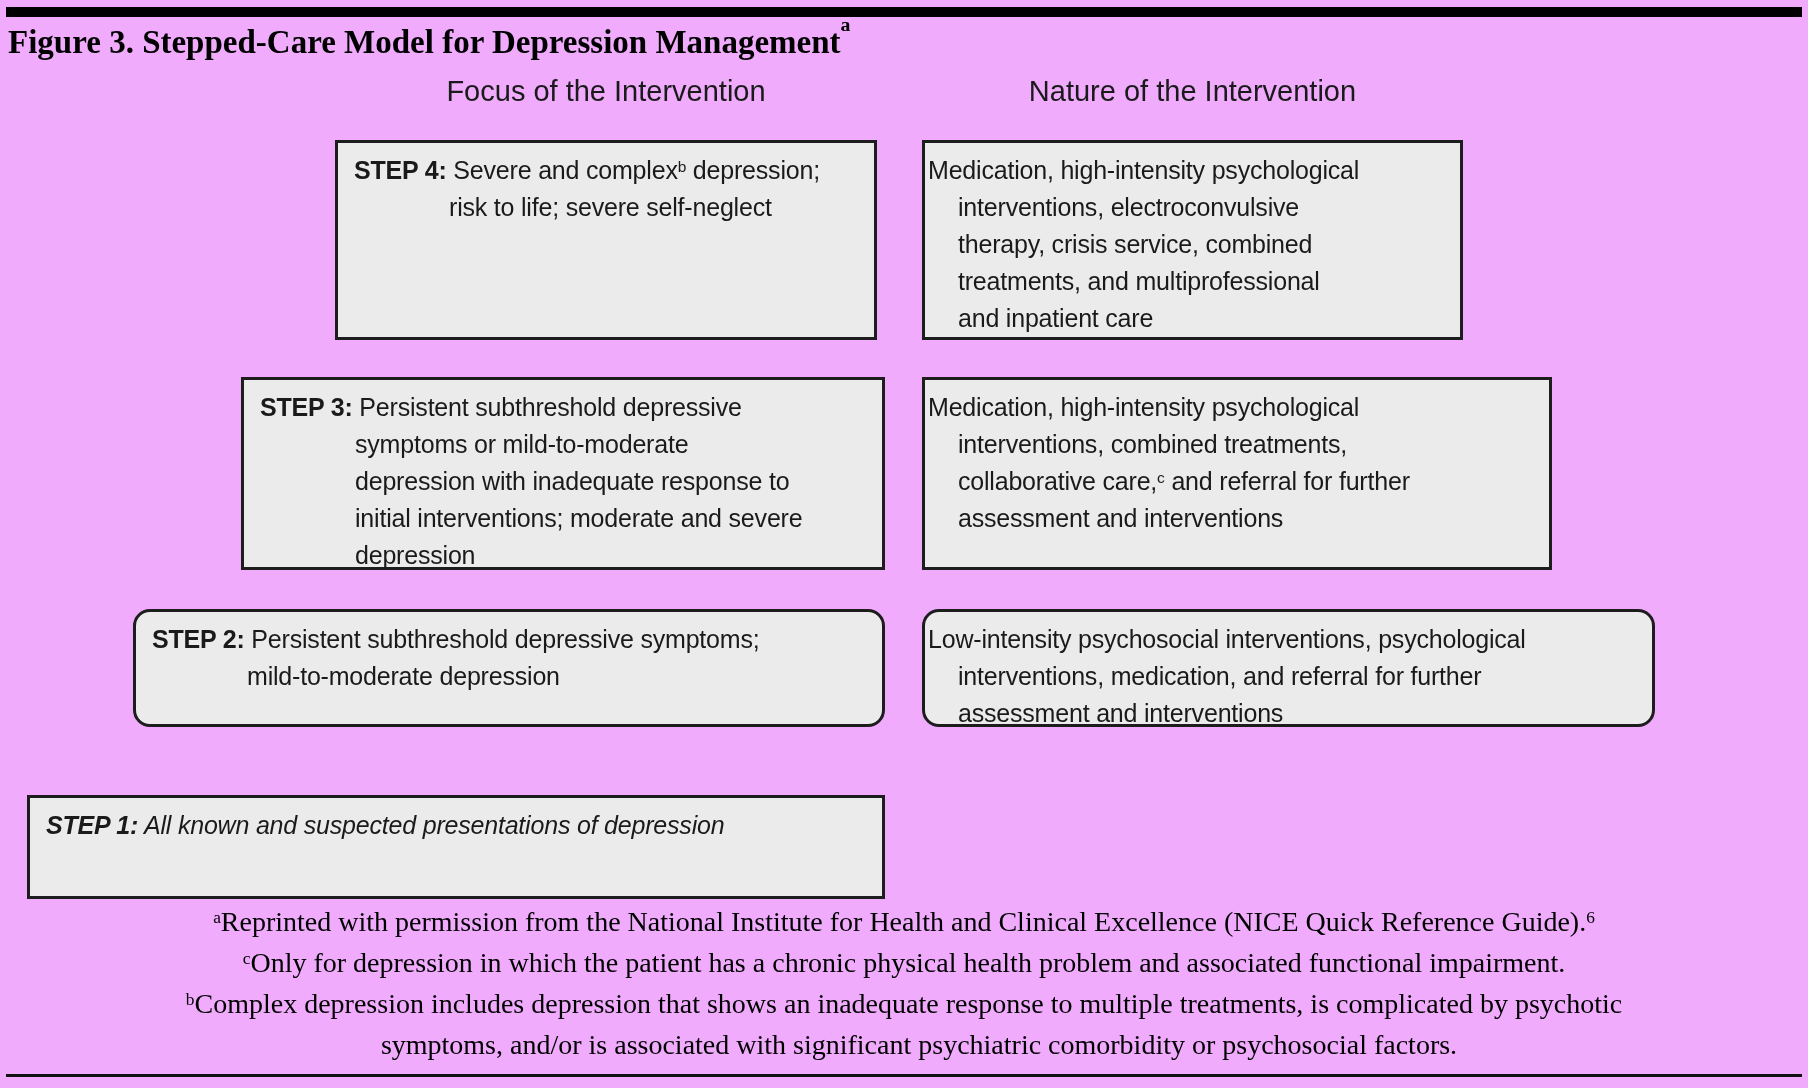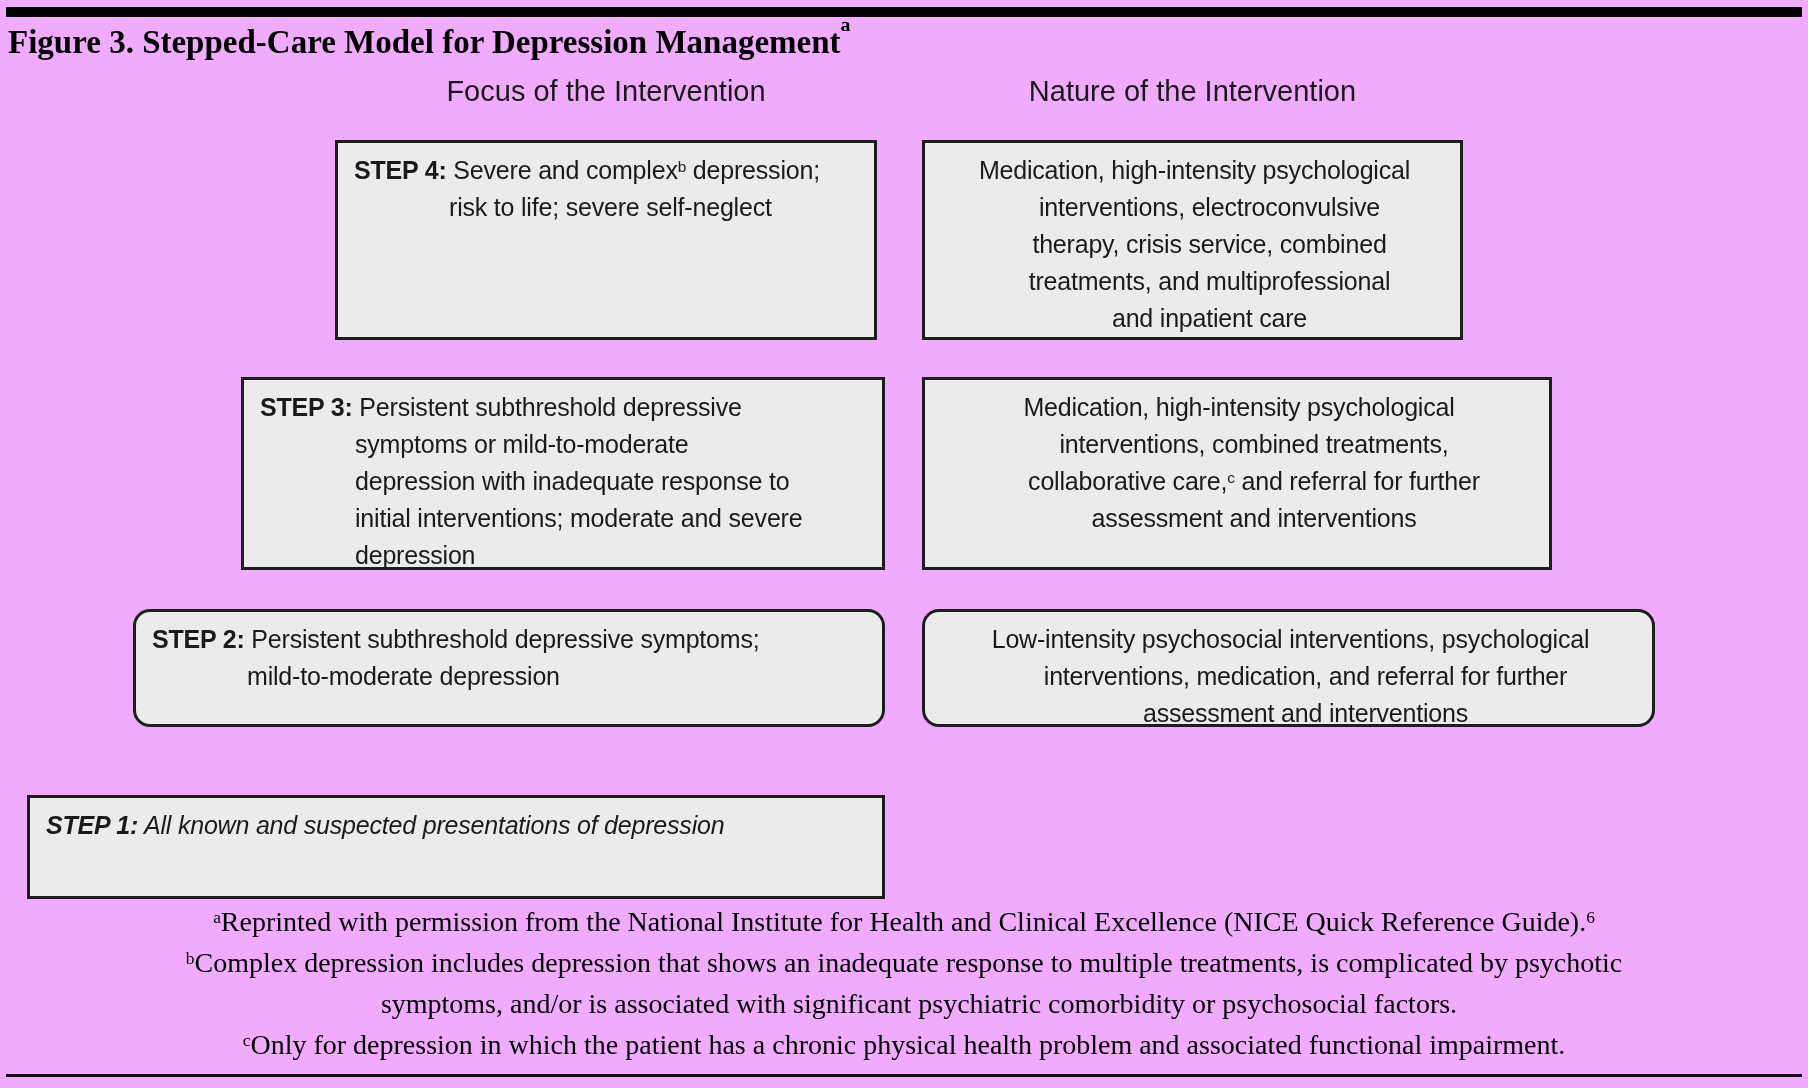--- a/index.html
+++ b/index.html
@@ -41,21 +41,21 @@
     white-space: pre-line;
     padding-top: 9px; padding-right: 12px;
   }
   .box-text b { font-weight: bold; }
   .box-text sup, .footnote sup {
     font-size: 62%; line-height: 0; vertical-align: baseline;
     position: relative; top: -0.45em;
   }
   
   .hang-label { padding-left: 111px; text-indent: -95px; }
-  .hang-small { padding-left: 46px;  text-indent: -30px; text-align: center; }
+  .hang-small { padding-left: 33px;  text-indent: -30px; }
   
   .r4 { top: 140px; height: 200px; }
   .r4.left  { left: 335px; width: 542px; }
   .r4.right { left: 922px; width: 541px; }
   
   .r3 { top: 377px; height: 193px; }
   .r3.left  { left: 241px; width: 644px; }
   .r3.right { left: 922px; width: 630px; }
   
   .r2 { top: 609px; height: 118px; border-radius: 17px; }
@@ -126,20 +126,20 @@
 interventions, medication, and referral for further
 assessment and interventions</div>
   </div>
 
   <div class="box r1 left">
     <div class="box-text hang-label"><b>STEP 1:</b> All known and suspected presentations of depression</div>
   </div>
 
   <div class="footnotes">
     <div class="footnote"><sup>a</sup>Reprinted with permission from the National Institute for Health and Clinical Excellence (NICE Quick Reference Guide).<sup>6</sup></div>
+    <div class="footnote"><sup>c</sup>Only for depression in which the patient has a chronic physical health problem and associated functional impairment.</div>
     <div class="footnote"><sup>b</sup>Complex depression includes depression that shows an inadequate response to multiple treatments, is complicated by psychotic
 symptoms, and/or is associated with significant psychiatric comorbidity or psychosocial factors.</div>
-    <div class="footnote"><sup>c</sup>Only for depression in which the patient has a chronic physical health problem and associated functional impairment.</div>
   </div>
 
   <div class="rule-bottom"></div>
 
 </div>
 
 </body></html>

